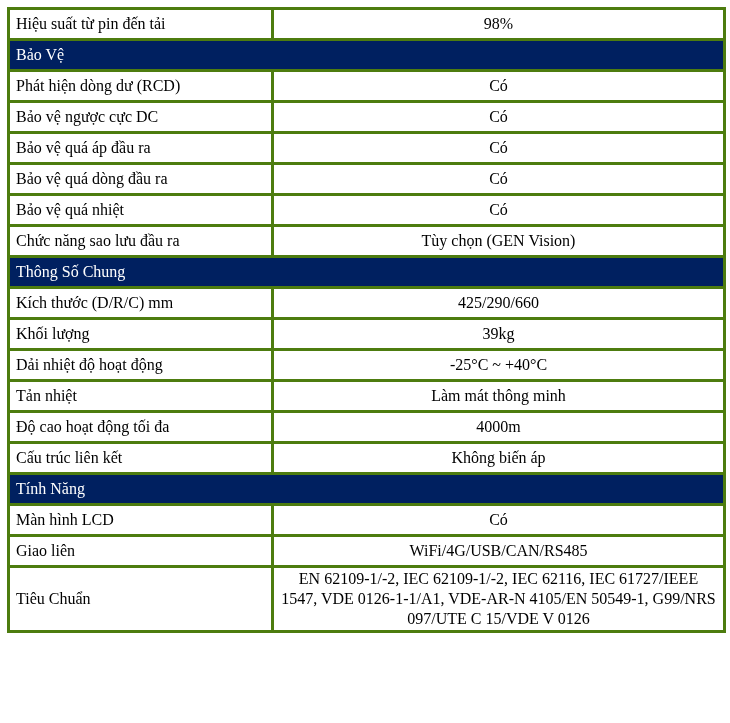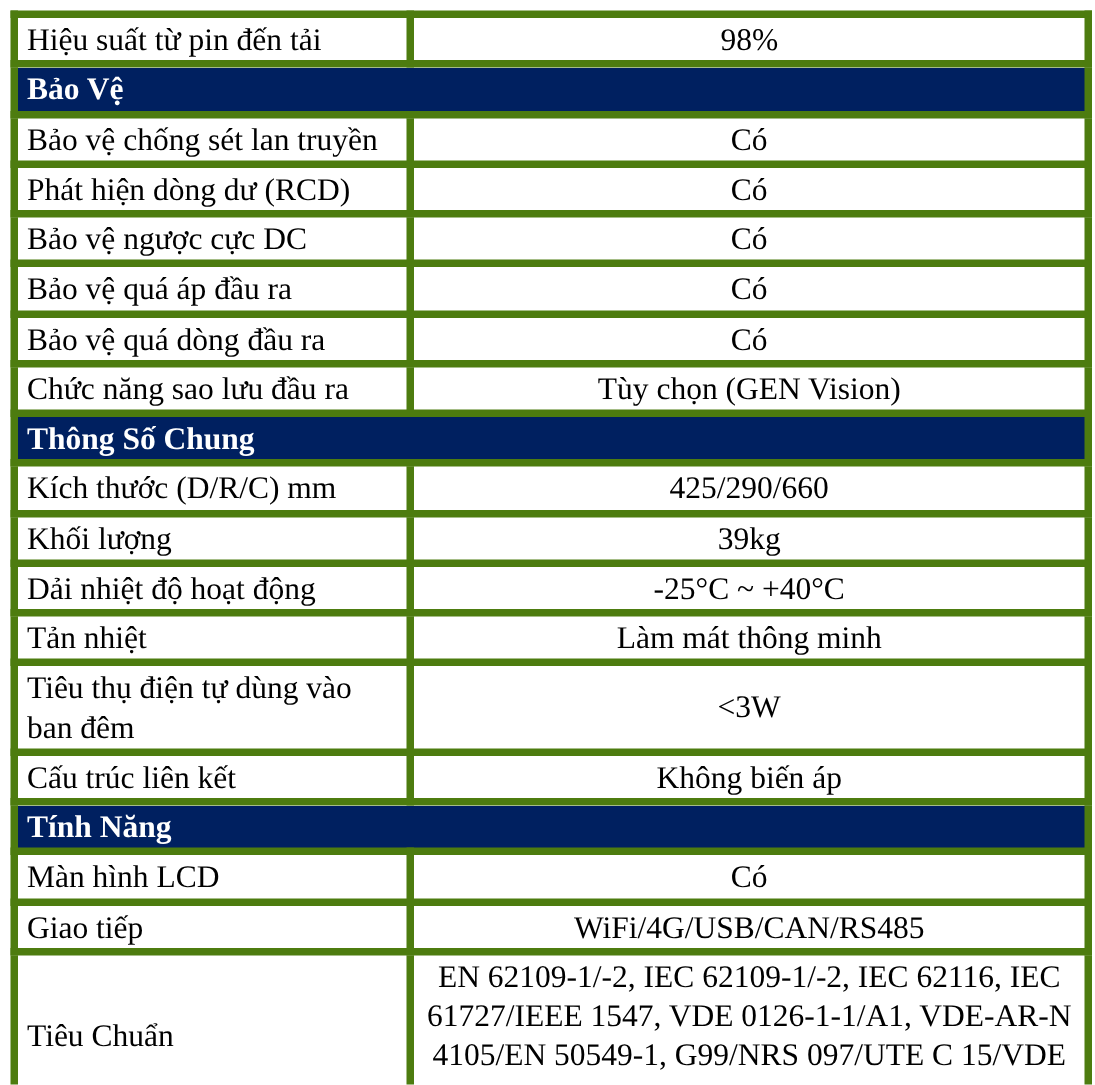--- a/index.html
+++ b/index.html
@@ -21,39 +21,39 @@
     top: 7px;
     width: 716px;
   }
   table.spec-table {
     border-collapse: collapse;
     width: 100%;
     table-layout: fixed;
     border-bottom: 2px solid #000000;
   }
   table.spec-table td {
-    border: 5px solid #4d7c0f;
-    font-size: 21px;
+    border: 3px solid #4d7c0f;
+    font-size: 16px;
     line-height: 1.25;
     height: 26px;
     padding: 1px 6px;
     vertical-align: middle;
     background: #ffffff;
     overflow: hidden;
   }
   td.label-cell {
     text-align: left;
   }
   td.value-cell {
     text-align: center;
   }
   tr.section-row td {
     background: #002060;
     color: #ffffff;
-    font-weight: bold;
+    font-weight: normal;
     text-align: left;
   }
 </style>
 </head>
 <body>
 
 <div class="table-wrap">
   <table class="spec-table">
     <colgroup>
       <col style="width:264px">
@@ -61,37 +61,37 @@
     </colgroup>
     <tbody id="spec-table-body">
         <tr>
           <td class="label-cell">Hiệu suất từ pin đến tải</td>
           <td class="value-cell">98%</td>
         </tr>
         <tr class="section-row">
           <td colspan="2">Bảo Vệ</td>
         </tr>
         <tr>
-          <td class="label-cell">Bảo vệ chống sét lan truyền</td>
-          <td class="value-cell">Có</td>
-        </tr>
-        <tr>
           <td class="label-cell">Phát hiện dòng dư (RCD)</td>
           <td class="value-cell">Có</td>
         </tr>
         <tr>
           <td class="label-cell">Bảo vệ ngược cực DC</td>
           <td class="value-cell">Có</td>
         </tr>
         <tr>
           <td class="label-cell">Bảo vệ quá áp đầu ra</td>
           <td class="value-cell">Có</td>
         </tr>
         <tr>
           <td class="label-cell">Bảo vệ quá dòng đầu ra</td>
+          <td class="value-cell">Có</td>
+        </tr>
+        <tr>
+          <td class="label-cell">Bảo vệ quá nhiệt</td>
           <td class="value-cell">Có</td>
         </tr>
         <tr>
           <td class="label-cell">Chức năng sao lưu đầu ra</td>
           <td class="value-cell">Tùy chọn (GEN Vision)</td>
         </tr>
         <tr class="section-row">
           <td colspan="2">Thông Số Chung</td>
         </tr>
         <tr>
@@ -104,36 +104,36 @@
         </tr>
         <tr>
           <td class="label-cell">Dải nhiệt độ hoạt động</td>
           <td class="value-cell">-25°C ~ +40°C</td>
         </tr>
         <tr>
           <td class="label-cell">Tản nhiệt</td>
           <td class="value-cell">Làm mát thông minh</td>
         </tr>
         <tr>
-          <td class="label-cell">Tiêu thụ điện tự dùng vào ban đêm</td>
-          <td class="value-cell">&lt;3W</td>
+          <td class="label-cell">Độ cao hoạt động tối đa</td>
+          <td class="value-cell">4000m</td>
         </tr>
         <tr>
           <td class="label-cell">Cấu trúc liên kết</td>
           <td class="value-cell">Không biến áp</td>
         </tr>
         <tr class="section-row">
           <td colspan="2">Tính Năng</td>
         </tr>
         <tr>
           <td class="label-cell">Màn hình LCD</td>
           <td class="value-cell">Có</td>
         </tr>
         <tr>
-          <td class="label-cell">Giao tiếp</td>
+          <td class="label-cell">Giao liên</td>
           <td class="value-cell">WiFi/4G/USB/CAN/RS485</td>
         </tr>
         <tr>
           <td class="label-cell">Tiêu Chuẩn</td>
           <td class="value-cell">EN 62109-1/-2, IEC 62109-1/-2, IEC 62116, IEC 61727/IEEE 1547, VDE 0126-1-1/A1, VDE-AR-N 4105/EN 50549-1, G99/NRS 097/UTE C 15/VDE V 0126</td>
         </tr>
       </tbody>
   </table>
 </div>
 

